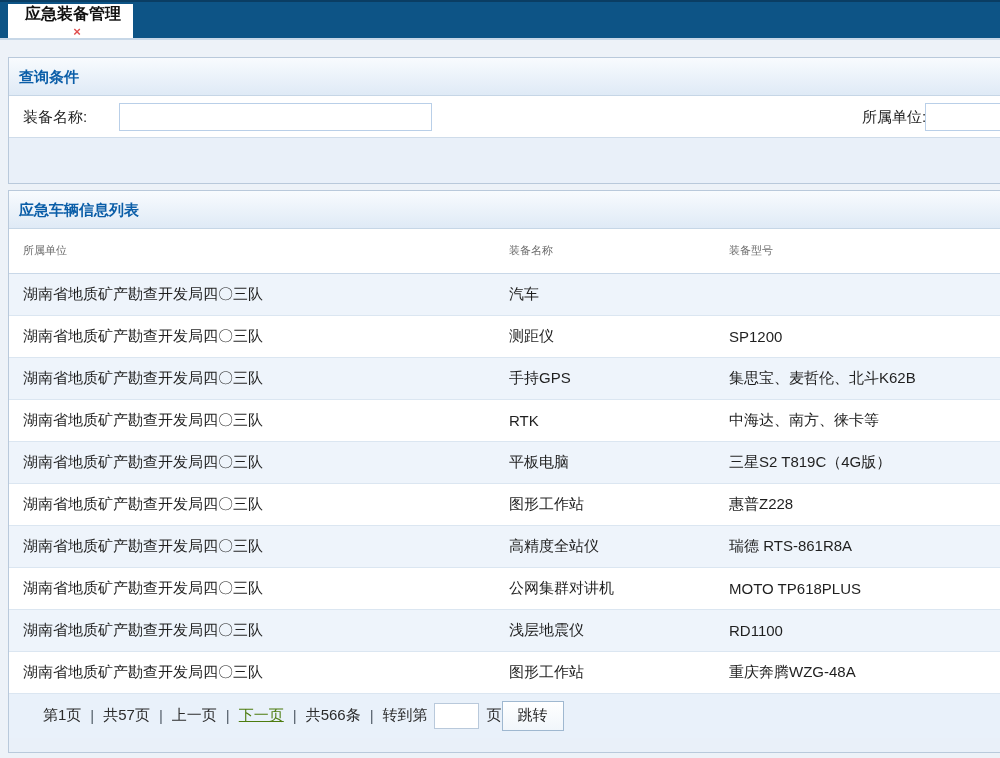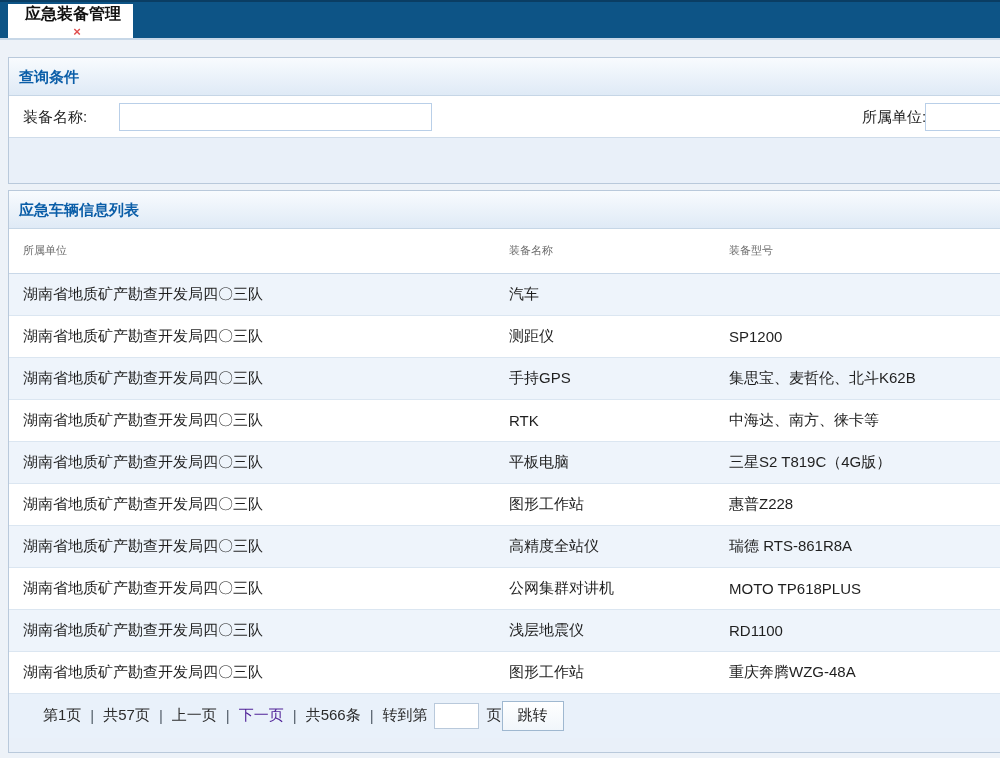--- a/index.html
+++ b/index.html
@@ -137,21 +137,22 @@
     background: #e9f1fa;
     display: flex;
     align-items: center;
     padding-left: 34px;
     color: #2b2b2b;
     font-size: 15px;
   }
   .pagination .sep { color: #55606b; margin: 0 9px; }
   .pagination .pg-static { color: #2b2b2b; }
   .pagination .pg-link {
-    color: #4c1d95;
+    color: #4d7c0f;
+    text-decoration: underline;
     cursor: pointer;
   }
   .goto-input {
     width: 45px;
     height: 26px;
     border: 1px solid #b9c9db;
     background: #ffffff;
     margin: 0 8px 0 6px;
     padding: 0 4px;
     font-family: "Liberation Sans", sans-serif;

